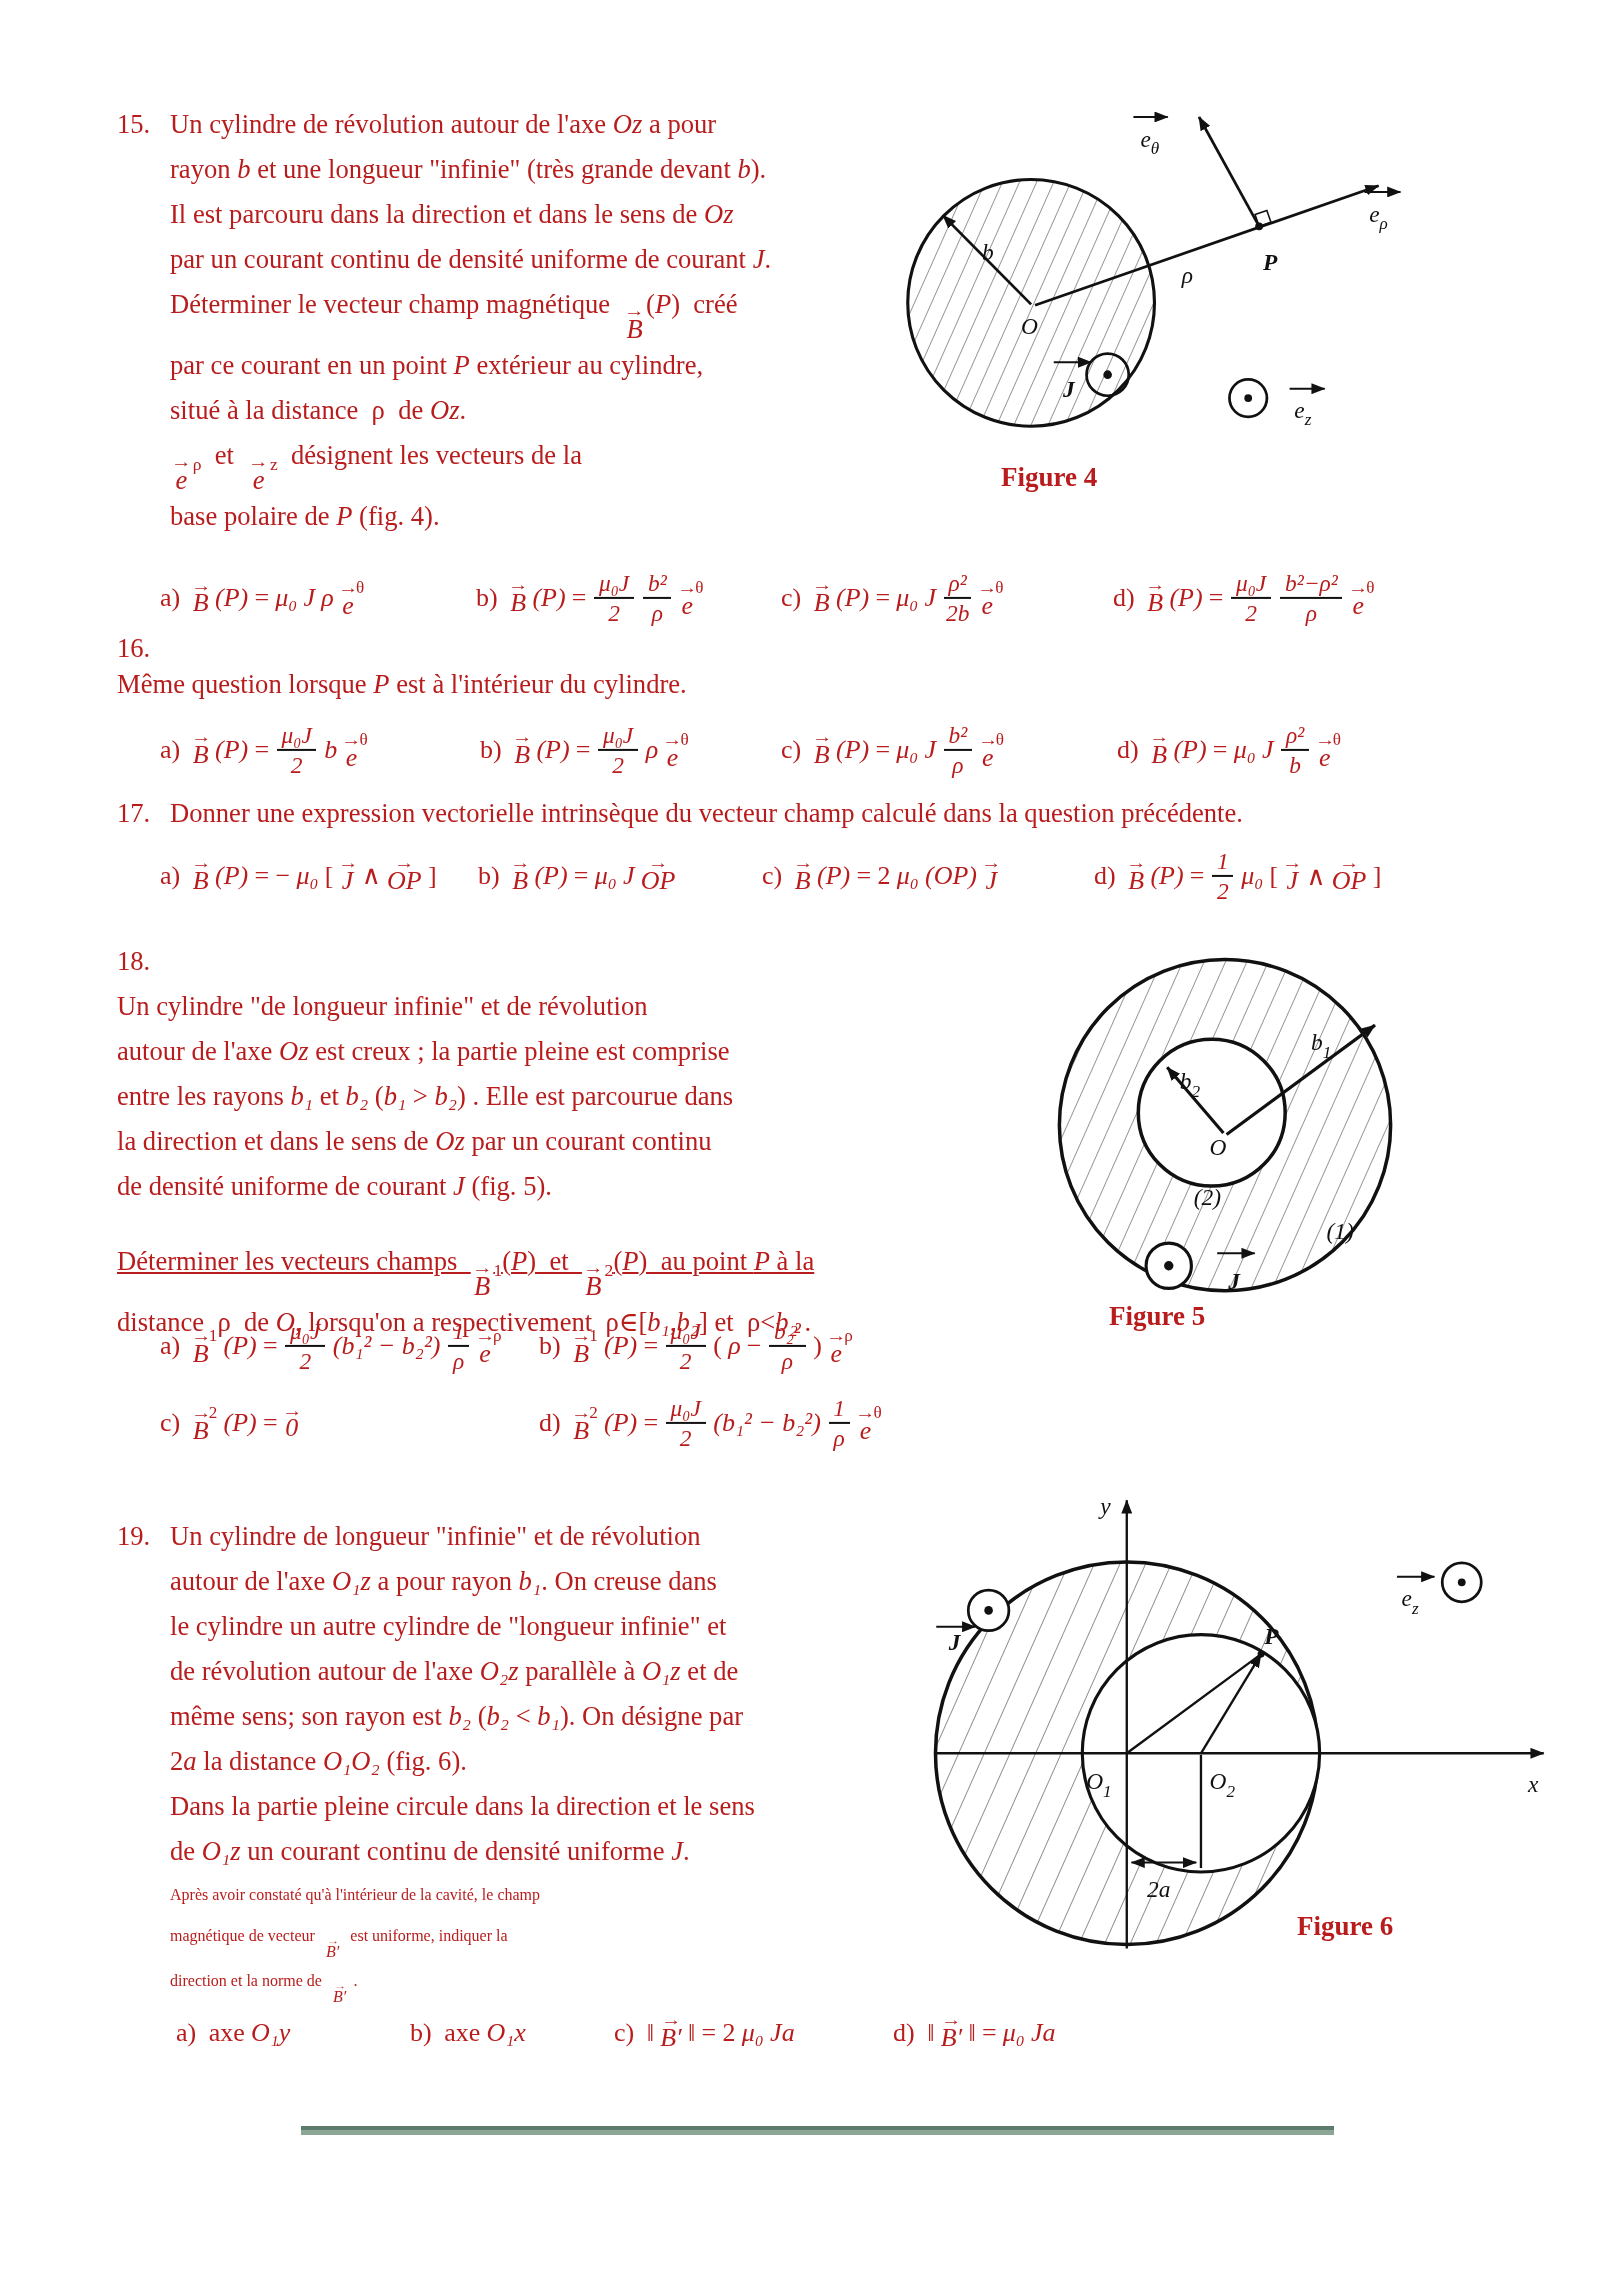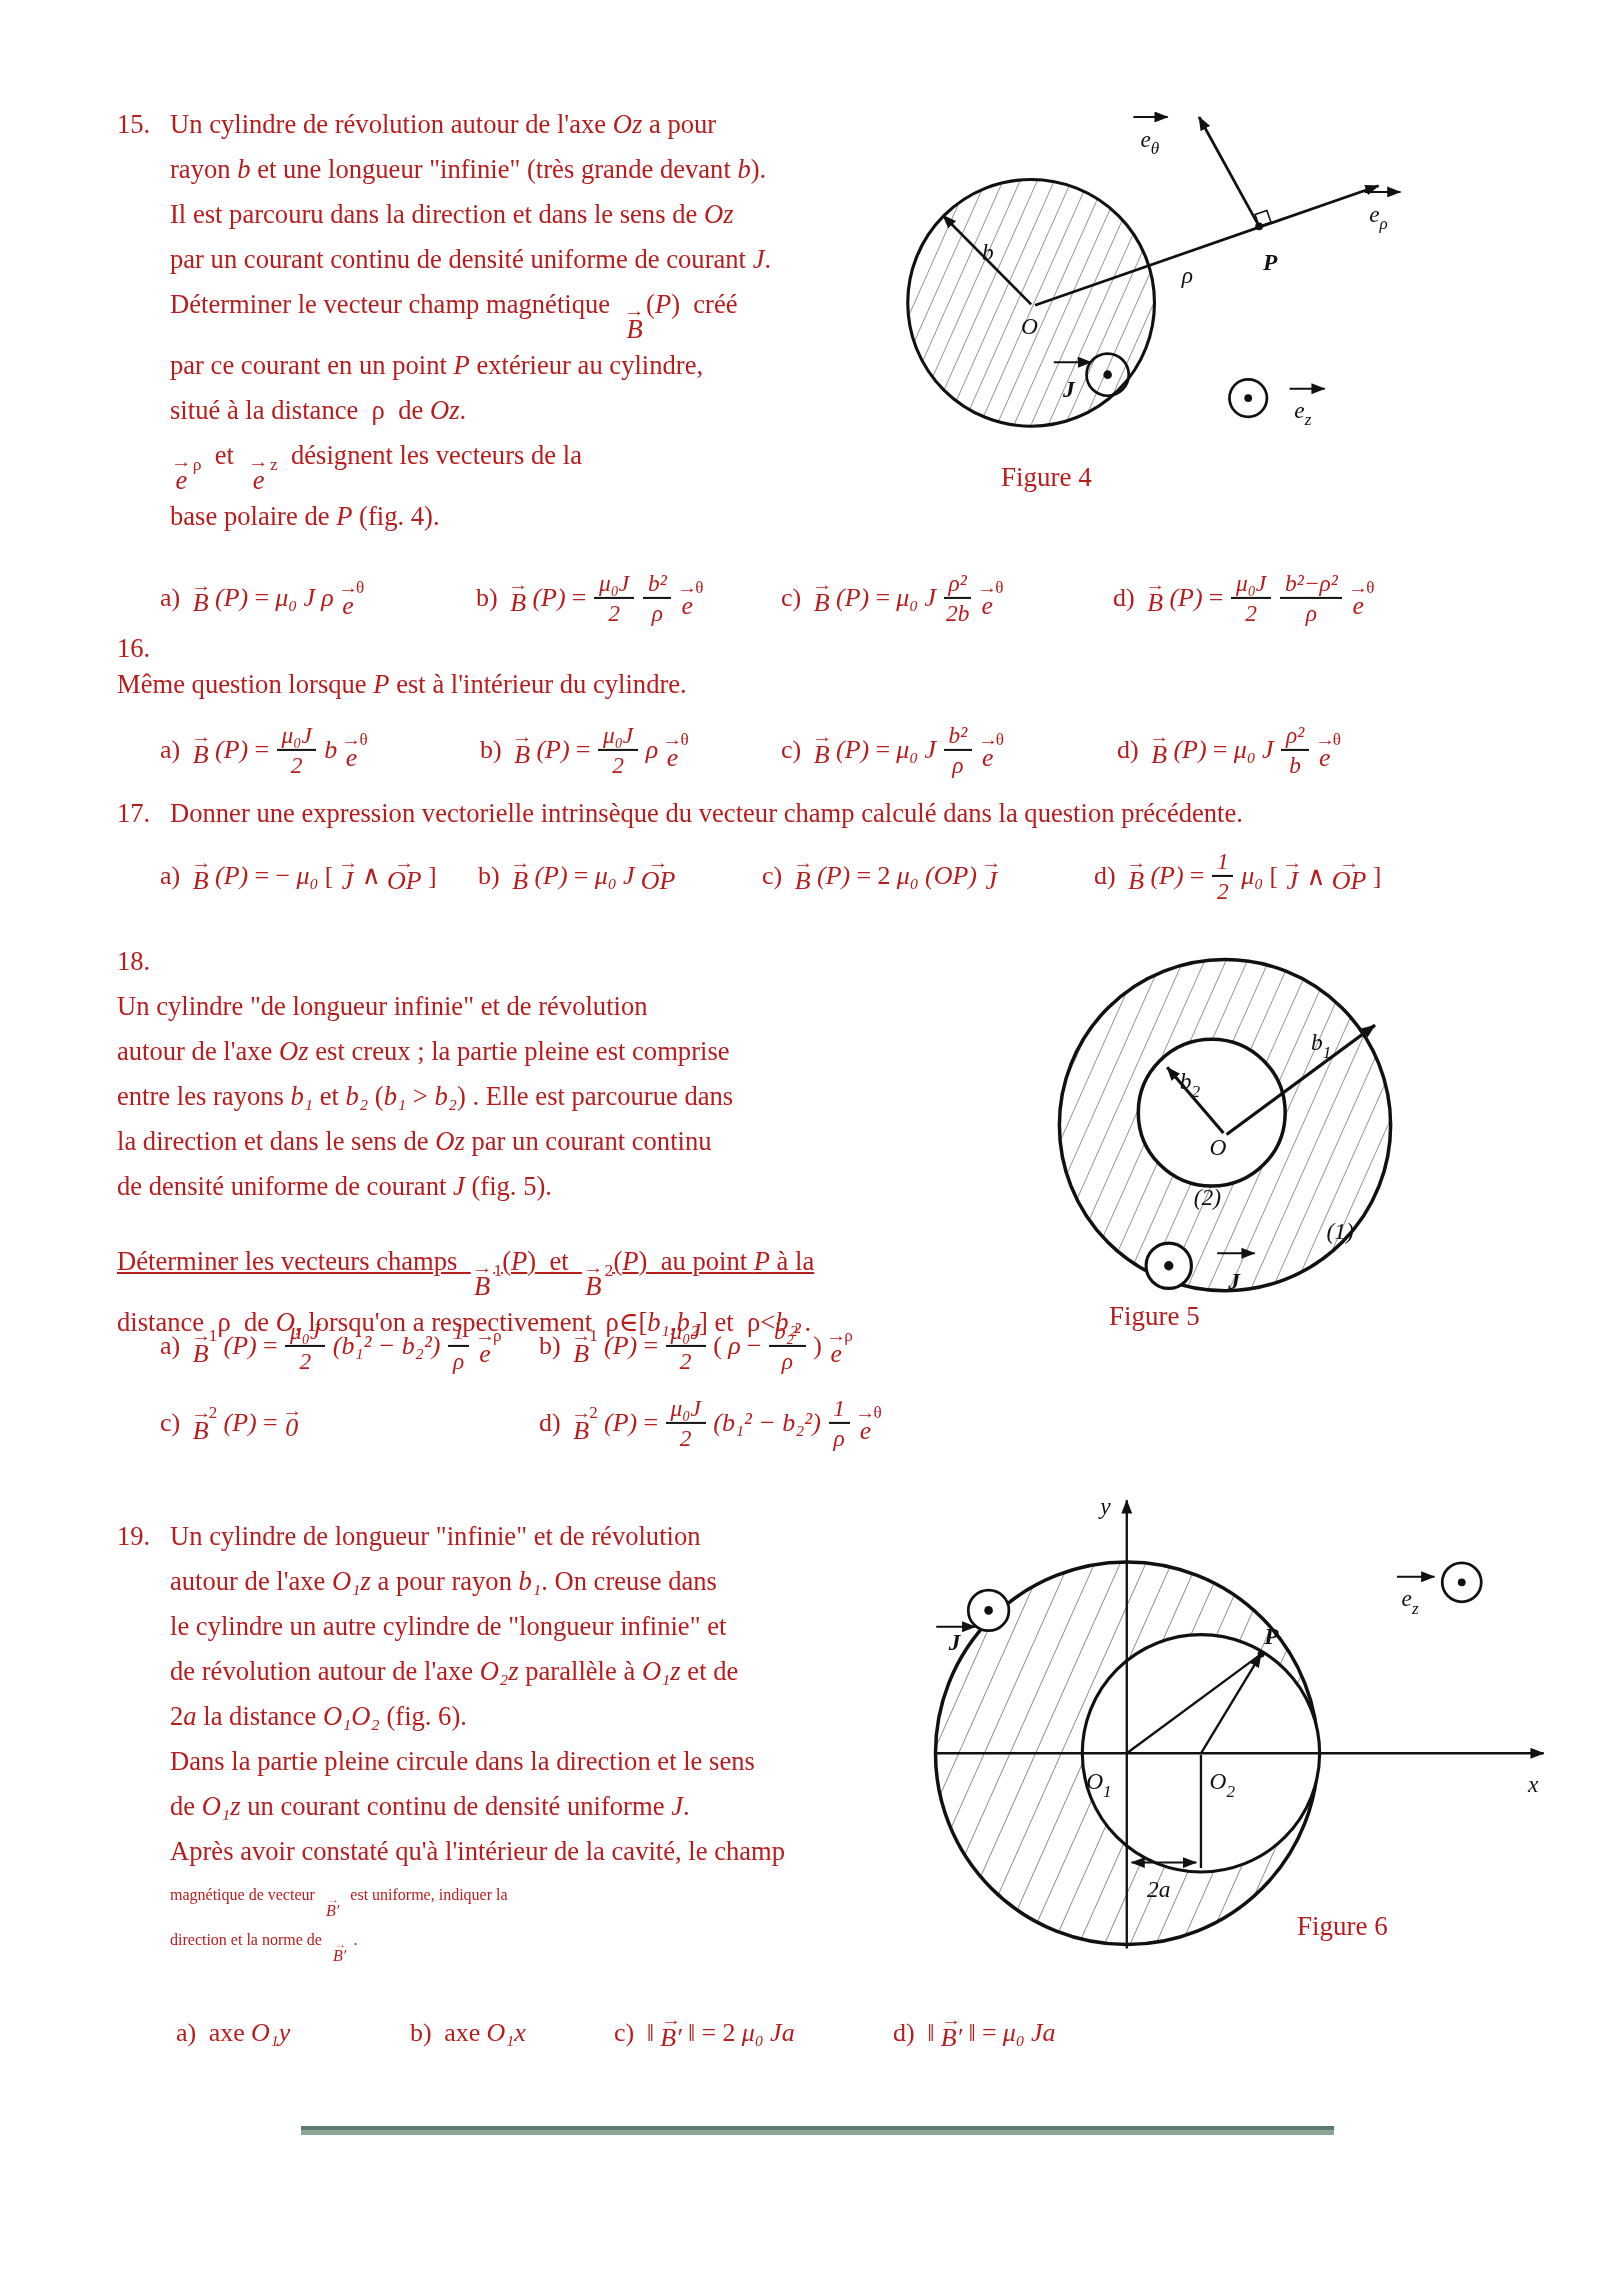--- a/index.html
+++ b/index.html
@@ -9,21 +9,21 @@
   .qnum{width:53px;flex:none;}
   .qtext{flex:1;}
   .line{white-space:pre-wrap;}
   .q15{top:102px;left:117px;width:789px;line-height:45px;}
   .q16{top:630px;left:117px;width:1406px;line-height:36px;flex-direction:column;}
   .q17{top:795px;left:117px;width:1445px;line-height:36px;}
   .q18{top:939px;left:117px;width:766px;line-height:45px;flex-direction:column;}
   .q18 .qtext .line:nth-child(6){margin-top:30px;text-decoration:underline;}
   .q19{top:1514px;left:117px;width:797px;line-height:45px;justify-content:flex-end;}
   .q19 .qtext .line:nth-child(n+9){font-size:16px;line-height:41px;}
-  .figcap{position:absolute;font-size:27px;font-weight:400;}
+  .figcap{position:absolute;font-size:27px;font-weight:700;}
   .fig{position:absolute;}
   svg text{font-family:"Liberation Serif","DejaVu Serif",serif;font-style:italic;font-size:30px;fill:#111;}
   .ans{position:absolute;transform:translateY(-50%);display:flex;align-items:center;font-size:26px;}
   .albl{margin-right:9.4px;font-style:normal;}
   .m{display:inline-flex;align-items:center;}
   .mt{font-style:normal;margin:0 3.1px;}
   .mi{font-style:italic;margin:0 3.1px;}
   .fr{display:inline-flex;flex-direction:column;align-items:center;margin:0 4.7px;
       font-style:italic;font-size:23.4px;line-height:1.2;}
   .fn{border-bottom:2px solid #111;padding:0 4.7px;}
@@ -569,20 +569,21 @@
       </span>
     </div>
 
   <div class="qblock q19">
     <div class="qnum">19.</div>
     <div class="qtext">
         <div class="line">Un cylindre de longueur "infinie" et de révolution</div>
         <div class="line">autour de l'axe <i>O₁z</i> a pour rayon <i>b₁</i>. On creuse dans</div>
         <div class="line">le cylindre un autre cylindre de "longueur infinie" et</div>
         <div class="line">de révolution autour de l'axe <i>O₂z</i> parallèle à <i>O₁z</i> et de</div>
+        <div class="line">même sens; son rayon est <i>b₂</i> (<i>b₂</i> &lt; <i>b₁</i>). On désigne par</div>
         <div class="line">2<i>a</i> la distance <i>O₁O₂</i> (fig. 6).</div>
         <div class="line">Dans la partie pleine circule dans la direction et le sens</div>
         <div class="line">de <i>O₁z</i> un courant continu de densité uniforme <i>J</i>.</div>
         <div class="line">Après avoir constaté qu'à l'intérieur de la cavité, le champ</div>
         <div class="line">magnétique de vecteur  <span class="vecw"><span class="vec"><span class="va">→</span><span class="vb">B′</span></span></span>  est uniforme, indiquer la</div>
         <div class="line">direction et la norme de  <span class="vecw"><span class="vec"><span class="va">→</span><span class="vb">B′</span></span></span> .</div>
       </div>
   </div>
 
   <svg class="fig" style="left:900px;top:1480px" width="680" height="488" viewBox="0 0 870 625">

